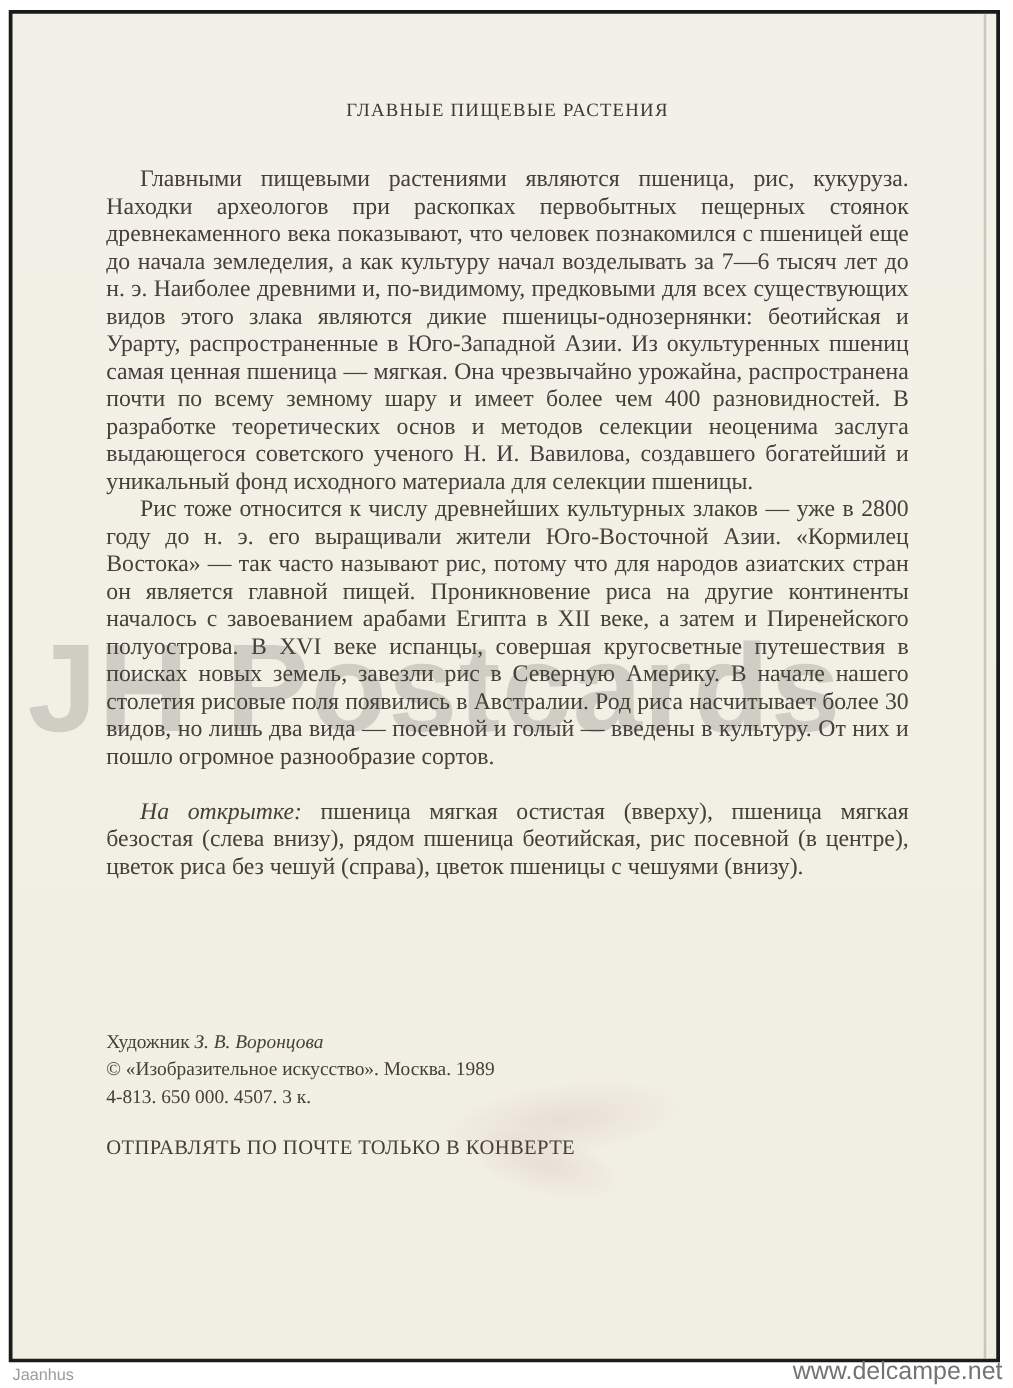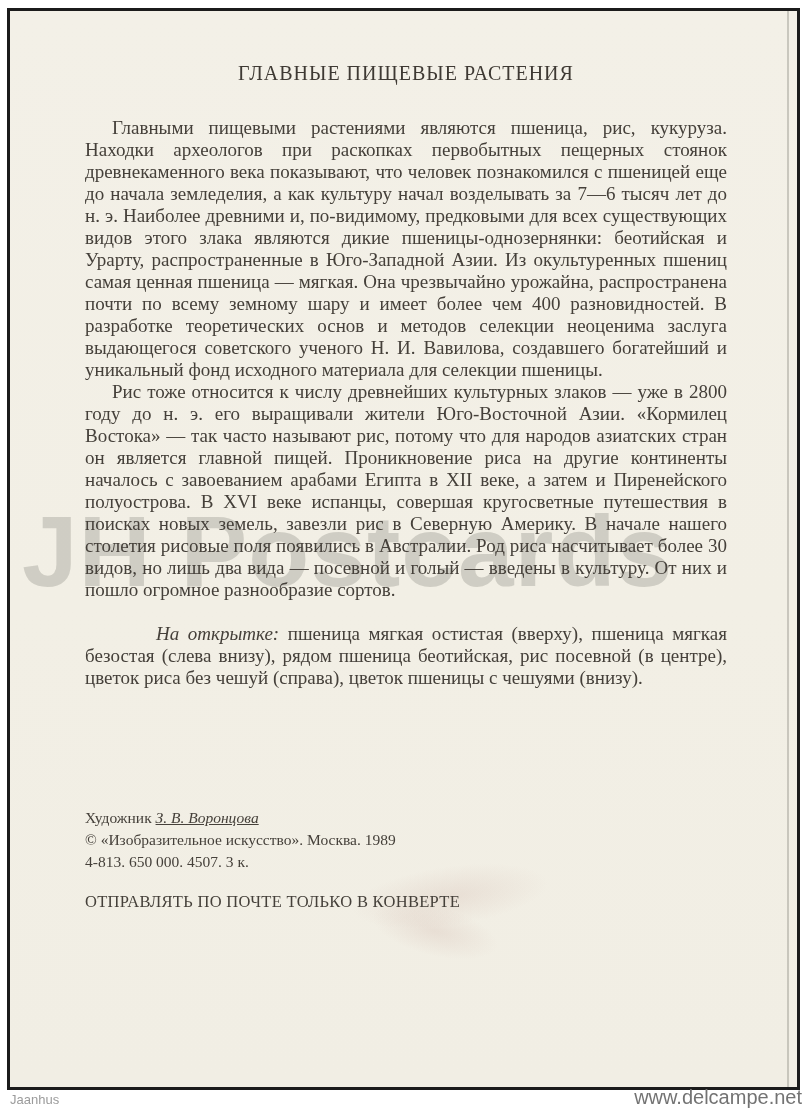--- a/index.html
+++ b/index.html
@@ -58,45 +58,45 @@
   .smudge-2 { left: 360px; top: 895px; width: 130px; height: 50px; transform: rotate(14deg); }
   .content {
     position: absolute;
     left: 75px;
     top: 50px;
     width: 642px;
     z-index: 2;
     color: #45403a;
   }
   .title {
-    margin: 0 0 32px 0;
+    margin: 16px 0 32px 0;
     text-align: center;
-    font-size: 20px;
+    font-size: 15px;
     font-weight: normal;
     letter-spacing: 1px;
     line-height: 24px;
     color: #3e3933;
   }
   .para {
     margin: 0;
     font-size: 19px;
     line-height: 22px;
     text-align: justify;
     text-indent: 27px;
   }
   .para.caption { margin-top: 22px; }
-  .caption-lead { font-style: italic; margin-left: 44px; }
+  .caption-lead { font-style: italic; }
   .credits {
     margin-top: 118px;
     font-size: 15.5px;
     line-height: 22px;
     color: #45403a;
   }
   .credits-line { margin: 0; }
-  .artist-name { font-style: italic; text-decoration: underline; }
+  .artist-name { font-style: italic; }
   .mailing-notice {
     margin: 18px 0 0 0;
     font-size: 16.5px;
     letter-spacing: 0.3px;
     color: #45403a;
   }
   .footer-strip {
     position: absolute;
     left: 0;
     bottom: 0;

